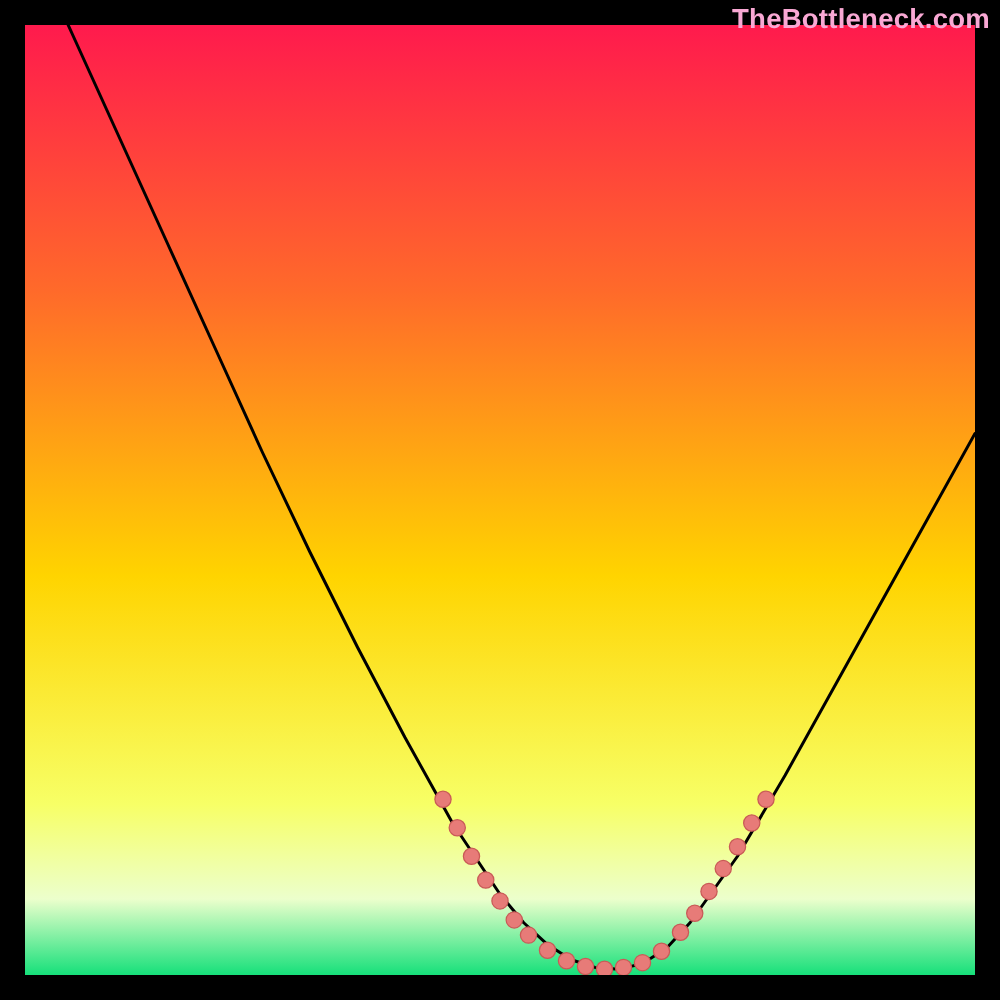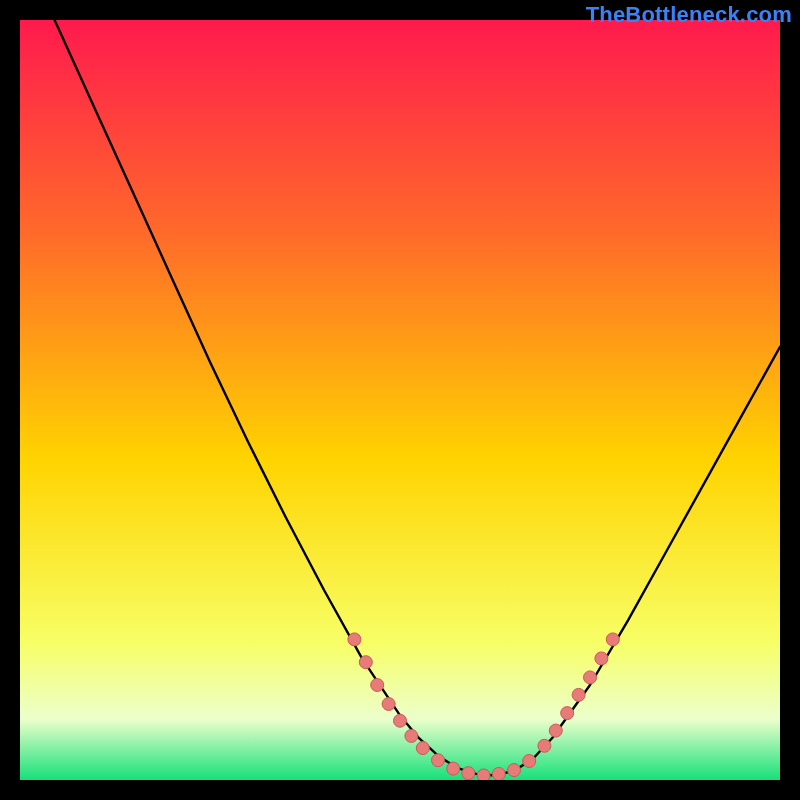--- a/index.html
+++ b/index.html
@@ -22,21 +22,21 @@
     position: absolute;
     left: 20px;
     top: 20px;
     width: 760px;
     height: 760px;
   }
   .watermark {
     position: absolute;
     top: 2px;
     right: 8px;
-    color: #3b82f6;
+    color: #f9a8d4;
     font-family: Arial, Helvetica, sans-serif;
     font-size: 22px;
     font-weight: 600;
     letter-spacing: 0.2px;
     pointer-events: none;
   }
   svg {
     display: block;
   }
 </style>

